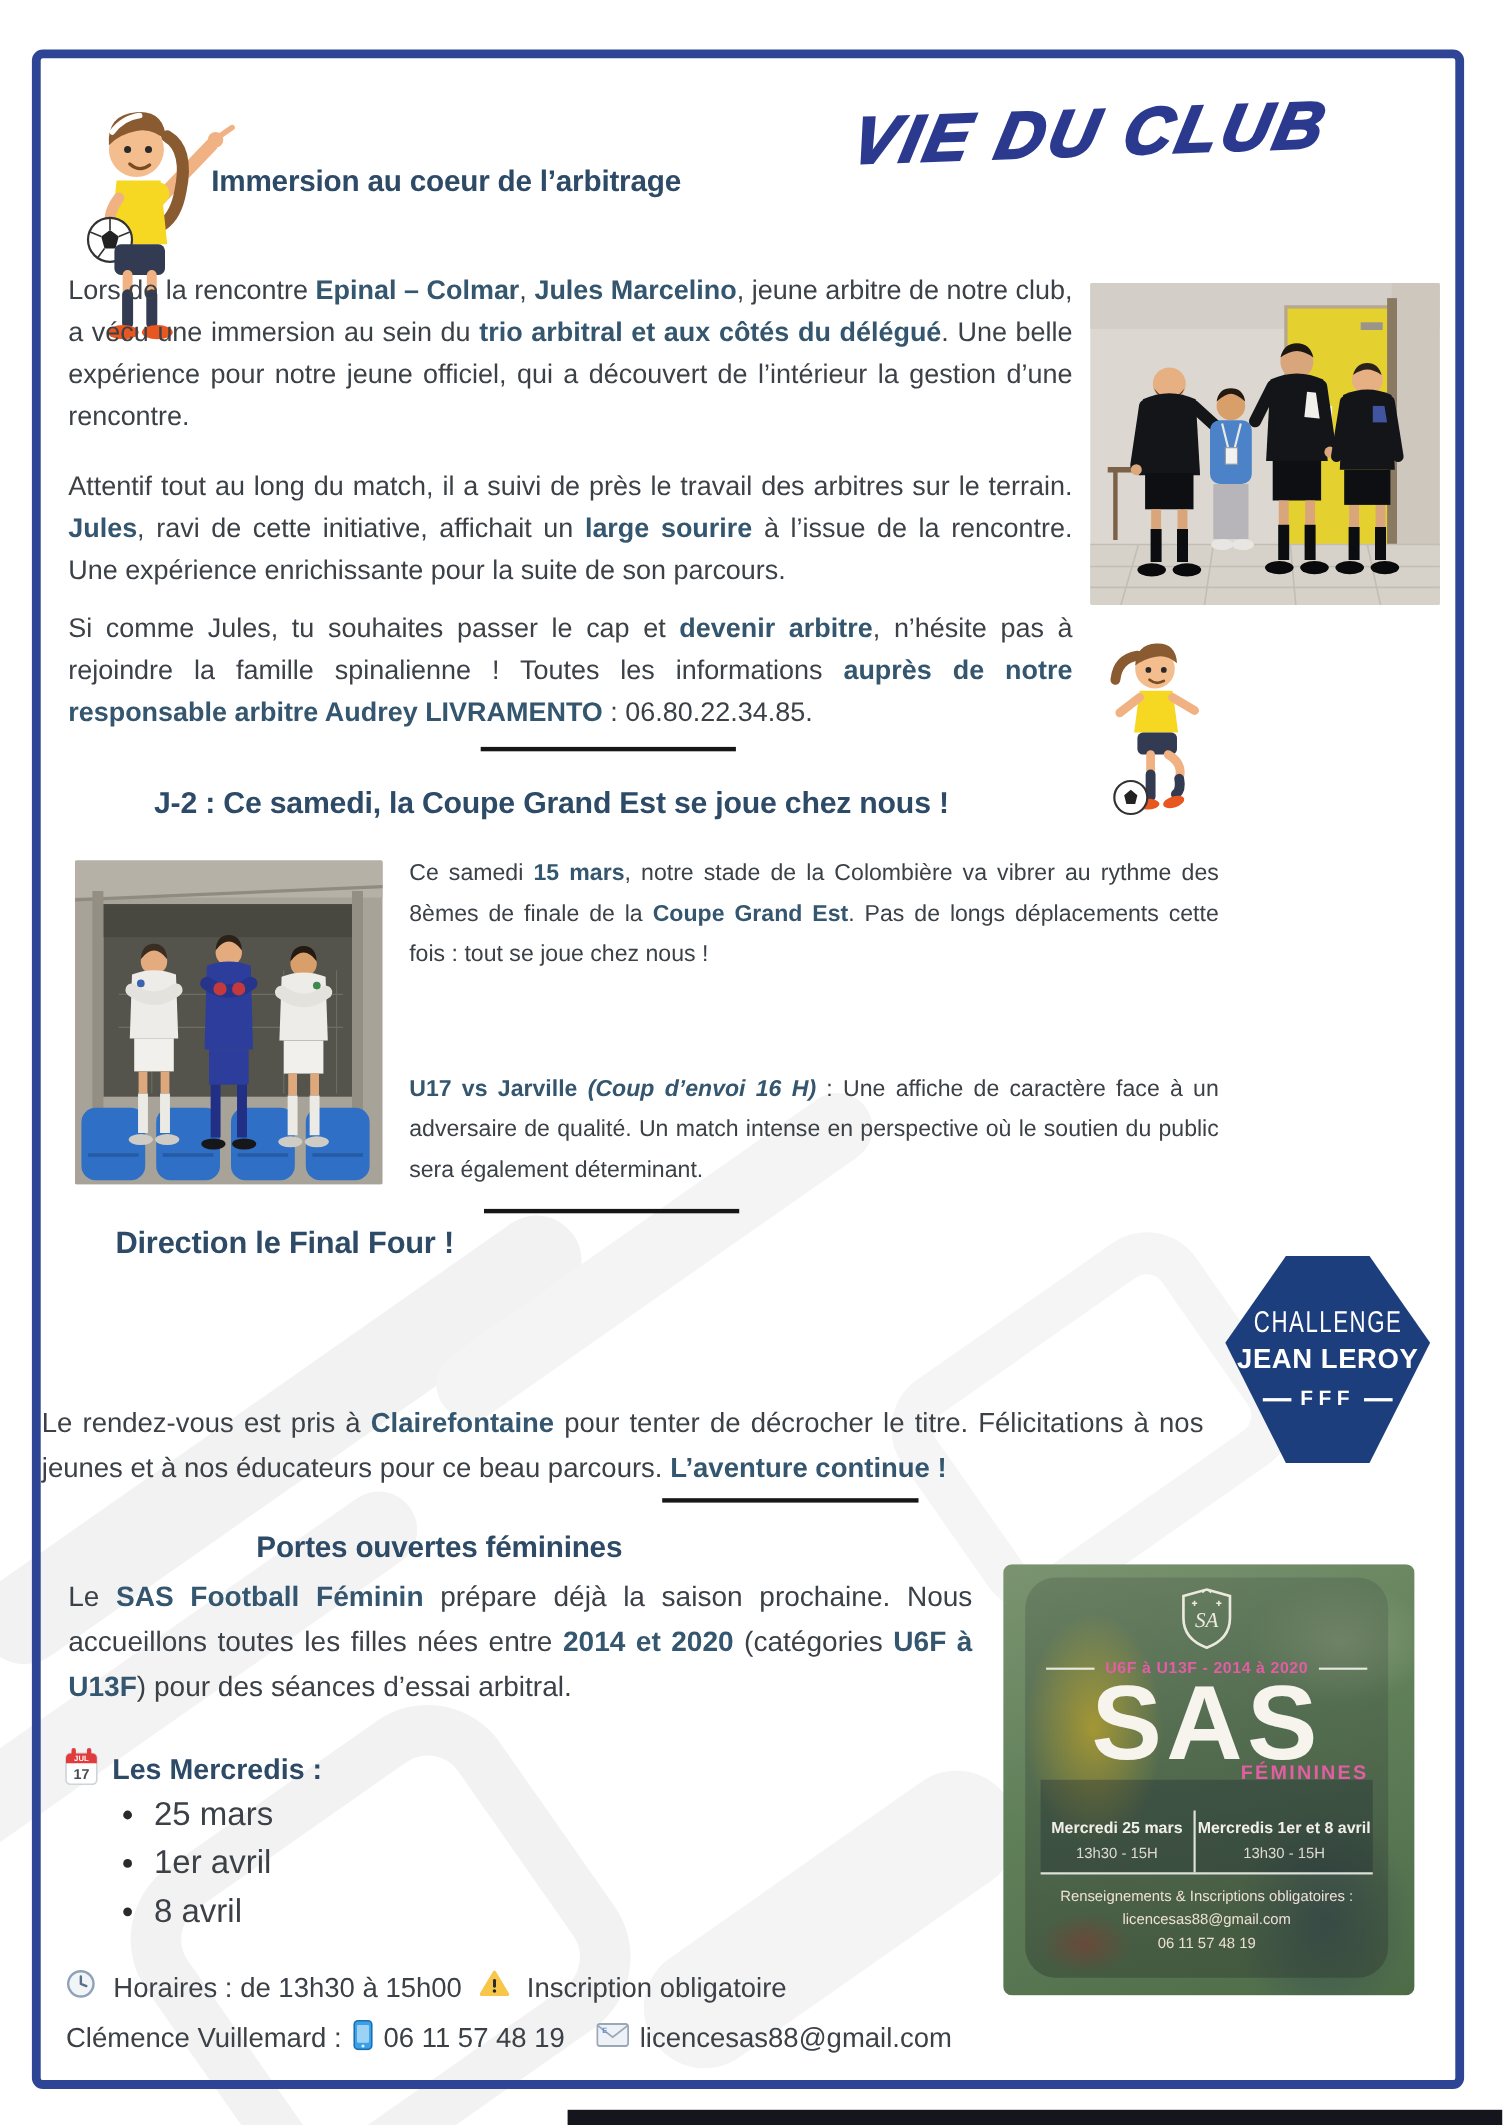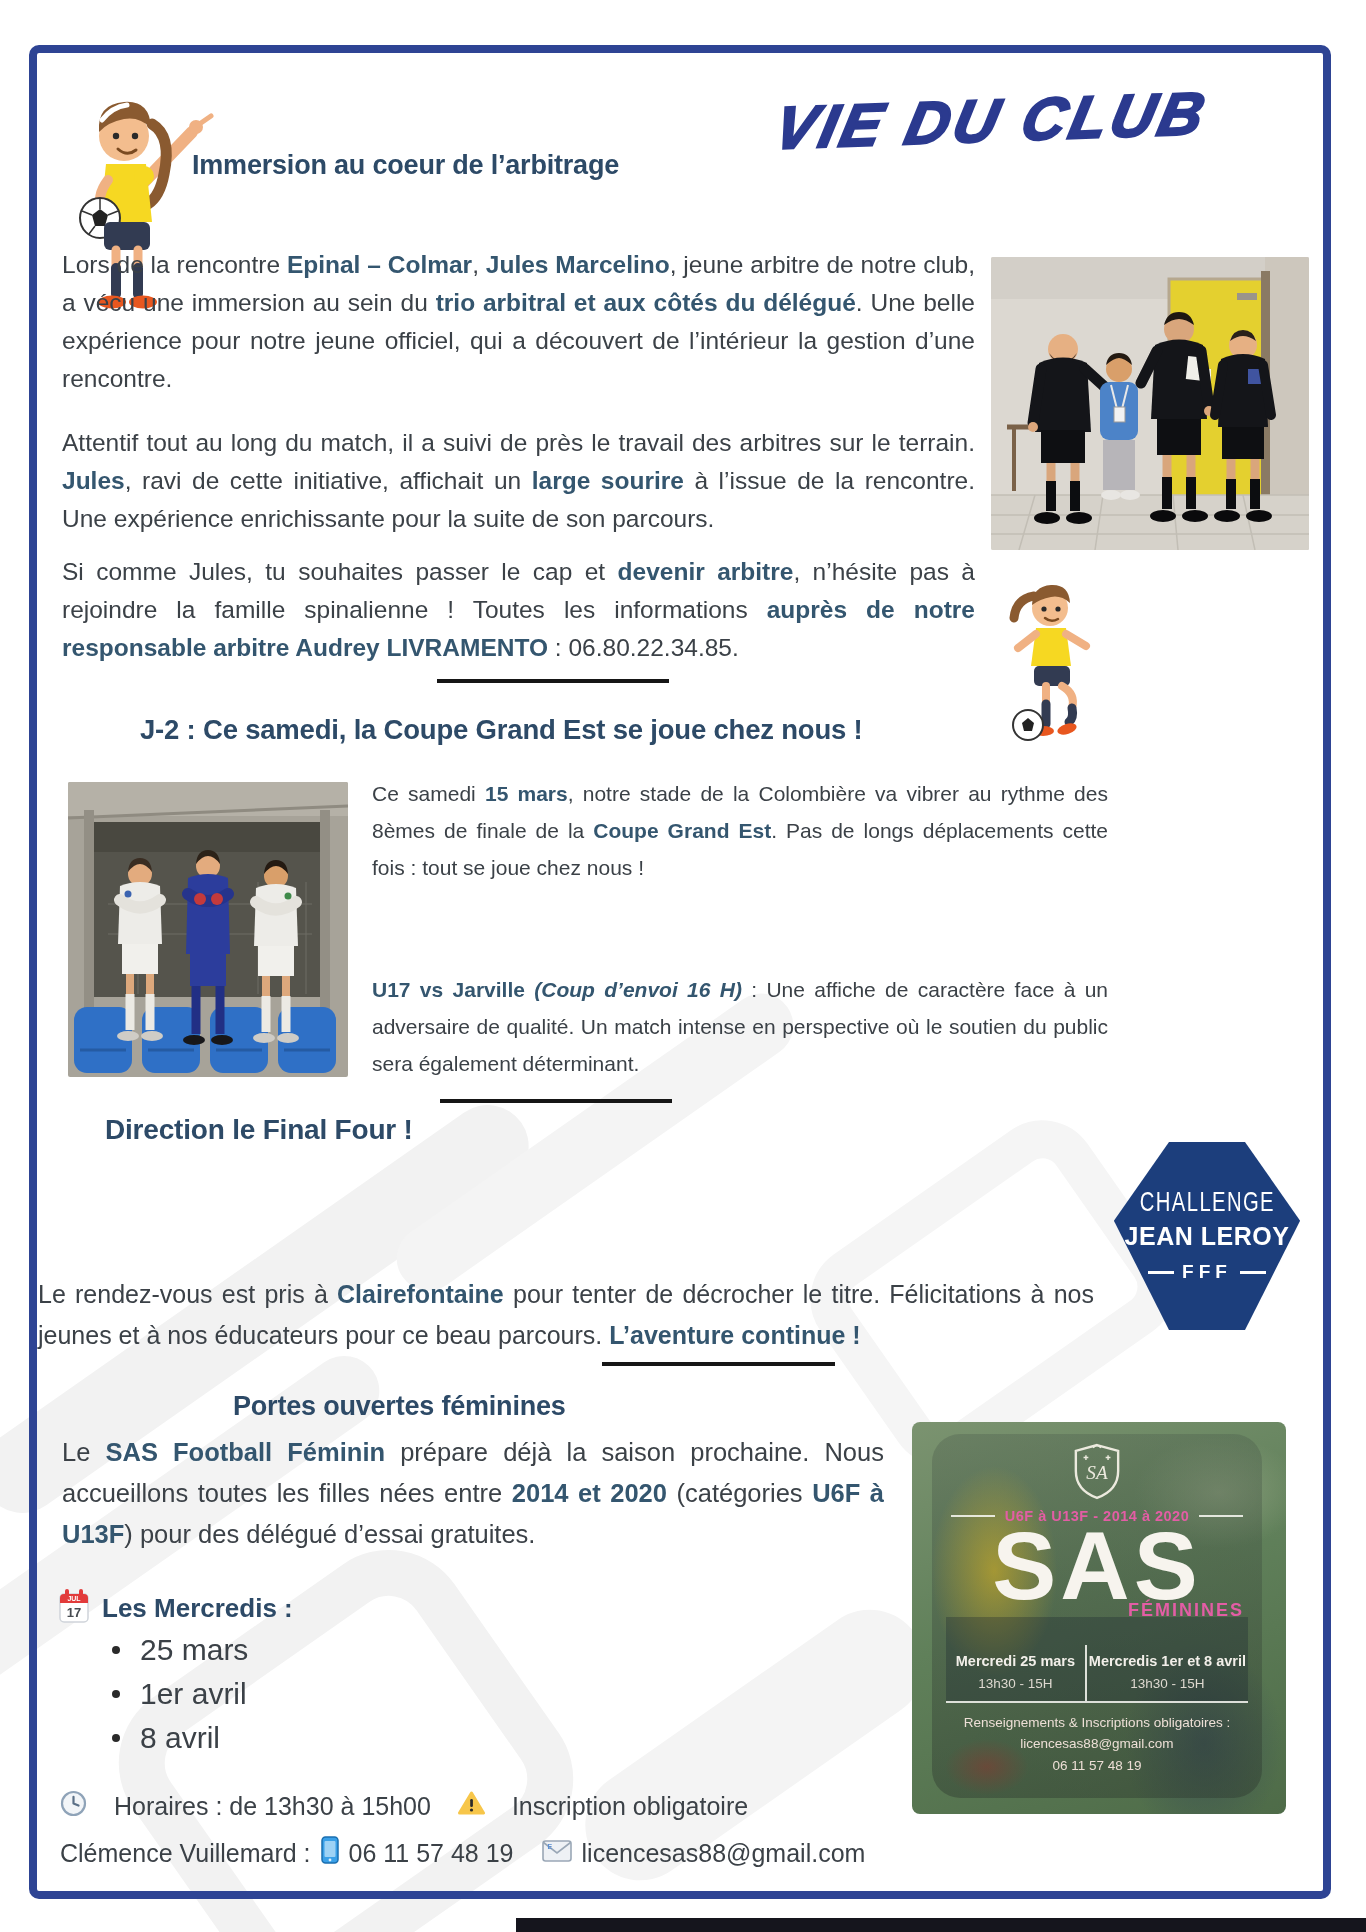--- a/index.html
+++ b/index.html
@@ -67,21 +67,21 @@
   .badge-l3 .bl{width:26px;height:3px;background:#fff;}
   .badge-fff{font-size:19px;font-weight:bold;letter-spacing:5px;}
 
   
   .sched-row{left:58px;top:1588px;display:flex;align-items:center;gap:12px;z-index:2;}
   .sched-label{font-size:26px;font-weight:bold;color:#2d4a67;}
   .bullets{left:112px;top:1628px;z-index:2;}
   .bullet-row{display:flex;align-items:center;height:44px;font-size:30px;color:#3b4147;}
   .bullet-dot{width:8px;height:8px;border-radius:50%;background:#2a2a2a;margin-right:20px;}
 
-  .hours-row{left:60px;top:1790px;display:flex;align-items:center;gap:27px;font-size:25px;z-index:2;white-space:nowrap;}
+  .hours-row{left:60px;top:1790px;display:flex;align-items:center;gap:16px;font-size:25px;z-index:2;white-space:nowrap;}
   .contact-row{left:60px;top:1836px;display:flex;align-items:center;gap:10px;font-size:25px;z-index:2;white-space:nowrap;}
 
   
   .poster{left:912px;top:1422px;width:374px;height:392px;border-radius:8px;overflow:hidden;z-index:2;
     background:
       radial-gradient(90px 150px at 22% 38%, rgba(230,198,45,.9), rgba(230,198,45,0) 70%),
       radial-gradient(60px 40px at 20% 88%, rgba(190,60,50,.55), rgba(190,60,50,0) 70%),
       radial-gradient(110px 140px at 78% 82%, rgba(45,62,88,.55), rgba(45,62,88,0) 72%),
       radial-gradient(120px 80px at 82% 18%, rgba(140,160,125,.8), rgba(140,160,125,0) 70%),
       linear-gradient(160deg,#7b9370 0%,#60805a 45%,#4e6b48 100%);}
@@ -311,21 +311,21 @@
     <div class="badge-l3">
       <span class="bl"></span>
       <span class="badge-fff">FFF</span>
       <span class="bl"></span>
     </div>
   </div>
 
   <div class="divider div3"></div>
 
   <div class="abs z h h4">Portes ouvertes féminines</div>
-  <div class="abs z fem-par femp1"><span>Le </span><span class="seg-b">SAS Football Féminin</span><span> prépare déjà la saison prochaine. Nous accueillons toutes les filles nées entre </span><span class="seg-b">2014 et 2020</span><span> (catégories </span><span class="seg-b">U6F à U13F</span><span>) pour des délégué d’essai gratuites.</span></div>
+  <div class="abs z fem-par femp1"><span>Le </span><span class="seg-b">SAS Football Féminin</span><span> prépare déjà la saison prochaine. Nous accueillons toutes les filles nées entre </span><span class="seg-b">2014 et 2020</span><span> (catégories </span><span class="seg-b">U6F à U13F</span><span>) pour des séances d’essai arbitral.</span></div>
 
   <div class="abs sched-row">
     <span class="ico">
       <svg width="32" height="36" viewBox="0 0 32 36">
         <rect x="2" y="6" width="28" height="28" rx="4" fill="#ffffff" stroke="#cfd4da" stroke-width="1.5"></rect>
         <path d="M2 10 a4 4 0 0 1 4 -4 h20 a4 4 0 0 1 4 4 v5 h-28 z" fill="#e23b3b"></path>
         <rect x="7" y="1" width="4" height="7" rx="2" fill="#e23b3b"></rect>
         <rect x="21" y="1" width="4" height="7" rx="2" fill="#e23b3b"></rect>
         <text x="16" y="13" font-size="7" font-weight="bold" fill="#ffffff" text-anchor="middle" font-family="Liberation Sans, sans-serif">JUL</text>
         <text x="16" y="29" font-size="13" font-weight="bold" fill="#474c52" text-anchor="middle" font-family="Liberation Sans, sans-serif">17</text>

